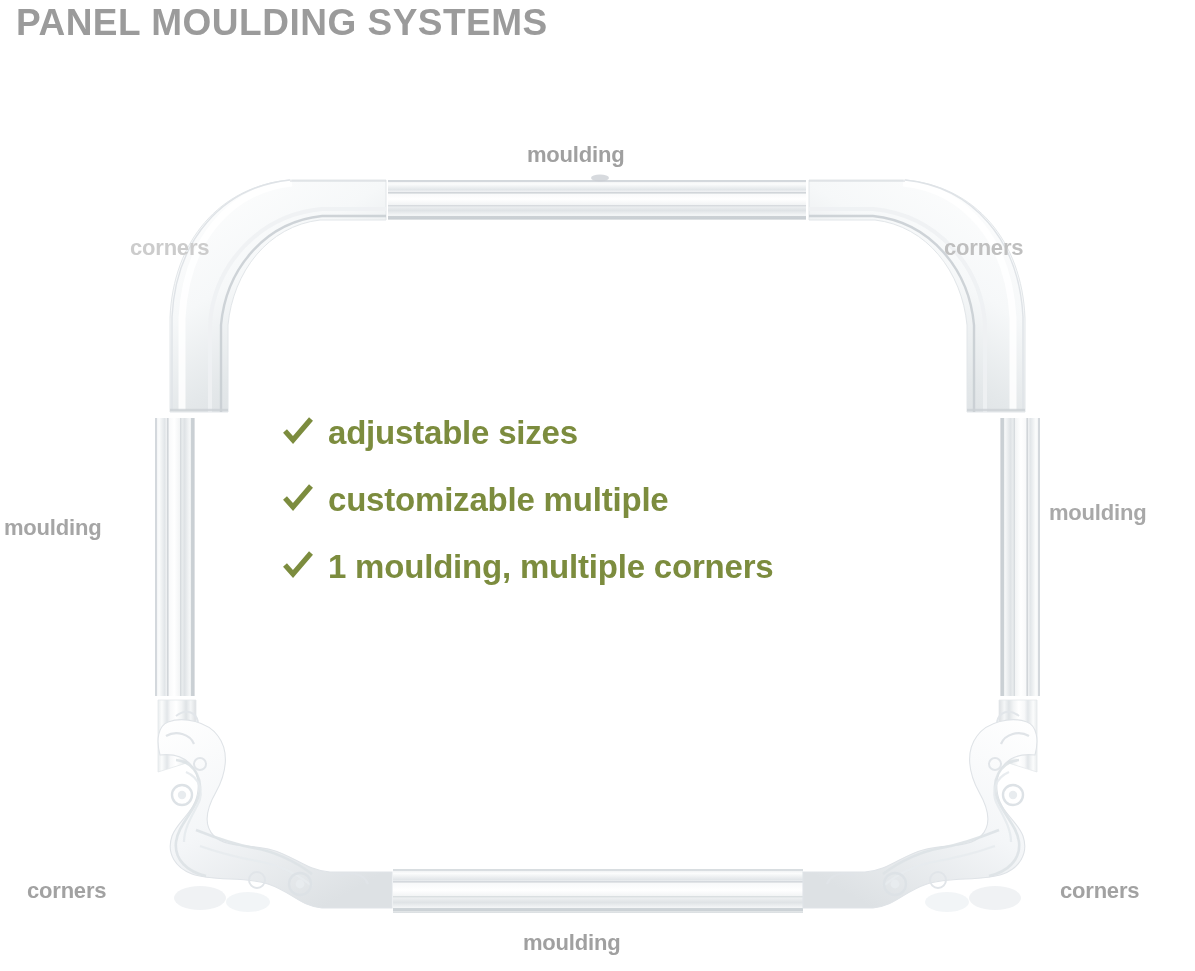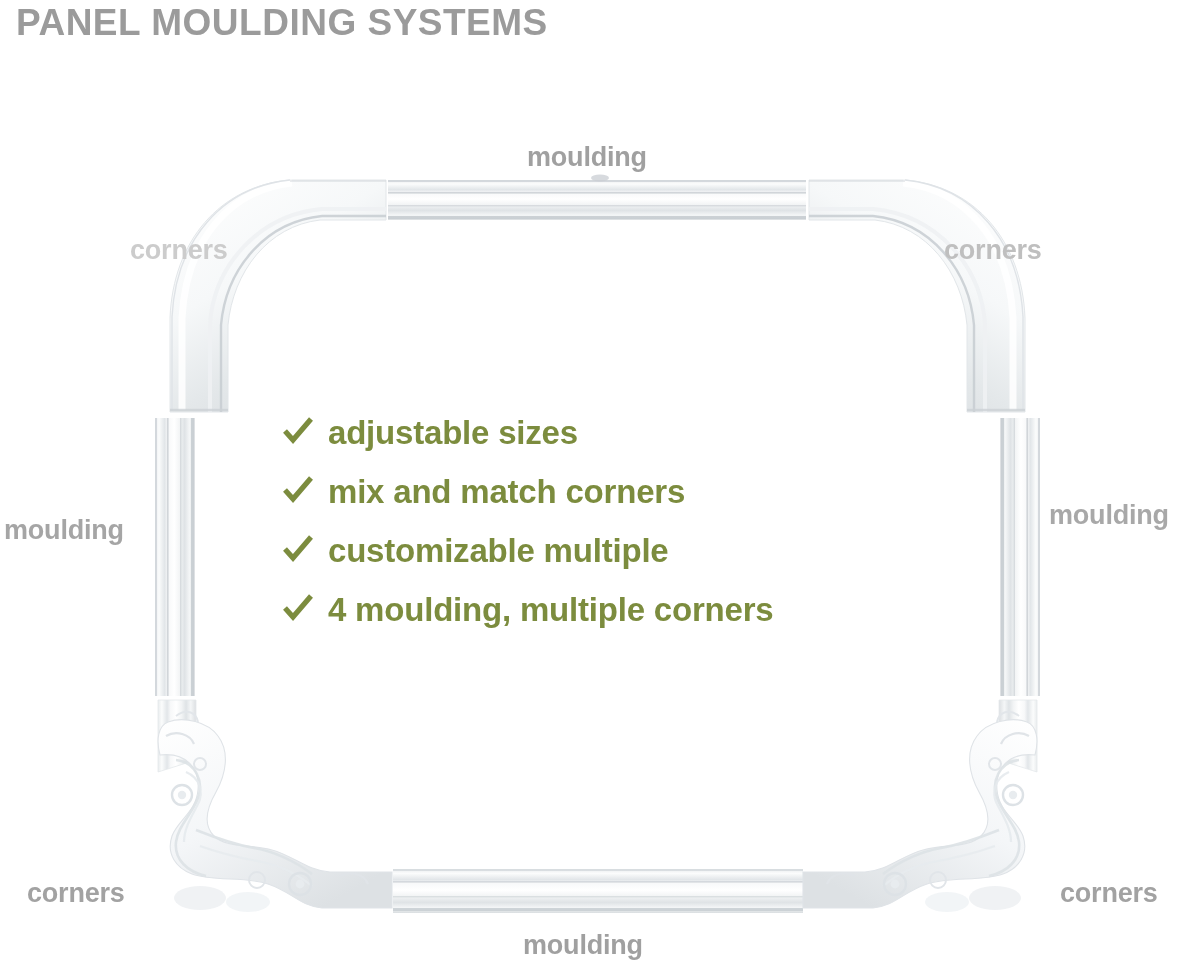--- a/index.html
+++ b/index.html
@@ -17,40 +17,40 @@
     position:absolute;left:16px;top:2px;
     font-size:37px;font-weight:bold;
     letter-spacing:0.5px;
     color:#9b9b9b;
     white-space:nowrap;
   }
 
   
   .lbl{
     position:absolute;
-    font-size:27px;
+    font-size:22px;
     font-weight:bold;
     white-space:nowrap;
     letter-spacing:-0.2px;
   }
 
   #lbl-top-moulding{left:527px;top:142px;color:#a0a0a0;}
   #lbl-corner-tl{left:130px;top:235px;color:#cccccc;}
   #lbl-corner-tr{left:944px;top:235px;color:#bfbfbf;}
   #lbl-left-moulding{left:4px;top:515px;color:#a5a5a5;}
   #lbl-right-moulding{left:1049px;top:500px;color:#a8a8a8;}
   #lbl-corner-bl{left:27px;top:878px;color:#a2a2a2;}
   #lbl-corner-br{left:1060px;top:878px;color:#a2a2a2;}
   #lbl-bottom-moulding{left:523px;top:930px;color:#a0a0a0;}
 
   
   .features{
     position:absolute;left:282px;top:405px;
     display:flex;flex-direction:column;
-    gap:4px;
+    gap:12px;
     justify-content:flex-end;
   }
   .feat{
     display:flex;align-items:center;
     height:55px;
     color:#7c8c3e;
   }
   .feat .tick{
     width:46px;flex:0 0 46px;
     display:block;
@@ -263,33 +263,25 @@
           </svg>
       </span>
       <span class="txt">adjustable sizes</span>
     </div>
     <div class="feat">
       <span class="tick">
         <svg width="32" height="30" viewBox="0 0 32 30">
             <path d="M3,15 L11,24 L29,3" fill="none" stroke="#7c8c3e" stroke-width="5.2" stroke-linecap="butt" stroke-linejoin="miter"></path>
           </svg>
       </span>
-      <span class="txt">mix and match corners</span>
-    </div>
-    <div class="feat">
-      <span class="tick">
-        <svg width="32" height="30" viewBox="0 0 32 30">
-            <path d="M3,15 L11,24 L29,3" fill="none" stroke="#7c8c3e" stroke-width="5.2" stroke-linecap="butt" stroke-linejoin="miter"></path>
-          </svg>
-      </span>
       <span class="txt">customizable multiple</span>
     </div>
     <div class="feat">
       <span class="tick">
         <svg width="32" height="30" viewBox="0 0 32 30">
             <path d="M3,15 L11,24 L29,3" fill="none" stroke="#7c8c3e" stroke-width="5.2" stroke-linecap="butt" stroke-linejoin="miter"></path>
           </svg>
       </span>
-      <span class="txt">4 moulding, multiple corners</span>
+      <span class="txt">1 moulding, multiple corners</span>
     </div>
   </div>
 
 </div>
 
 </body></html>

